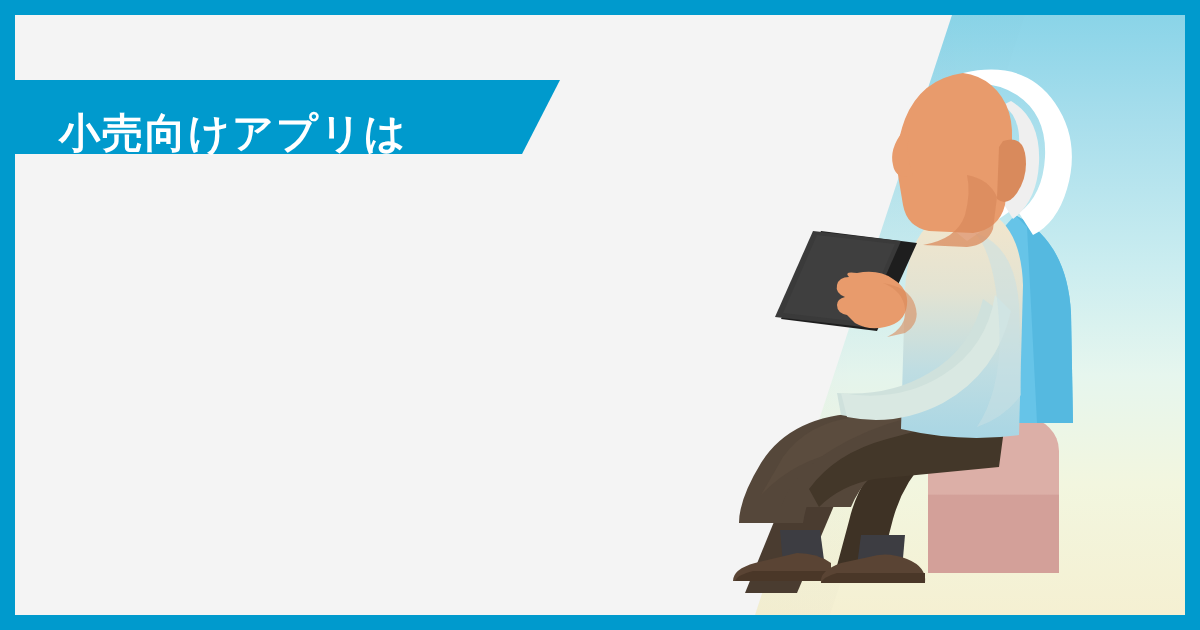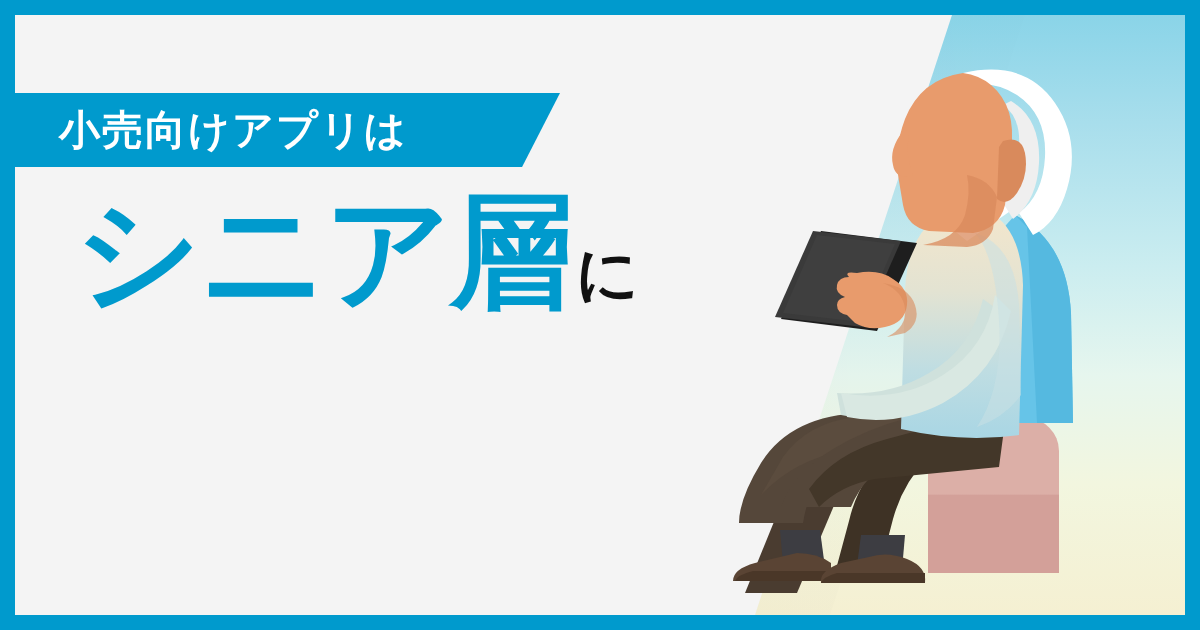--- a/index.html
+++ b/index.html
@@ -47,21 +47,21 @@
   
   #figure-svg { position:absolute; left:0; top:0; width:1170px; height:600px; }
 
   
   #ribbon {
     position:absolute;
     left:0; top:65px;
     width:545px; height:74px;
     background:#009ACD;
     clip-path:polygon(0 0, 545px 0, 505px 78px, 0 78px);
-    display:flex; align-items:center;margin-top:13px;
+    display:flex; align-items:flex-end;
   }
   #ribbon-text {
     color:#FFFFFF;
     font-size:41px;
     font-weight:bold;
     letter-spacing:2px;
     margin-left:44px;
     line-height:1;
     white-space:nowrap;
   }
@@ -188,20 +188,16 @@
         <path d="M842 258 q22 -4 36 6 q16 10 14 26 q-2 18 -22 22 q-16 4 -30 -4 l-8 -8 q-10 -2 -10 -10 q0 -6 8 -8 q-10 -4 -8 -12 q2 -8 12 -8 q-6 -6 8 -4 z" fill="#E89B6C"></path>
         <path d="M868 268 q26 4 32 22 q6 18 -10 28 l-18 4 q20 -10 18 -28 q-2 -18 -22 -26 z" fill="#D98A5C" opacity="0.6"></path>
       </g>
     </svg>
 
     <div id="ribbon">
       <span id="ribbon-text">小売向けアプリは</span>
     </div>
 
     <div id="headline">
-      <div id="headline-line1">
-        <span class="hl-accent">シニア層</span>
-        <span class="hl-suffix">に</span>
-      </div>
     </div>
 
   </div>
 </div>
 
 </body></html>

